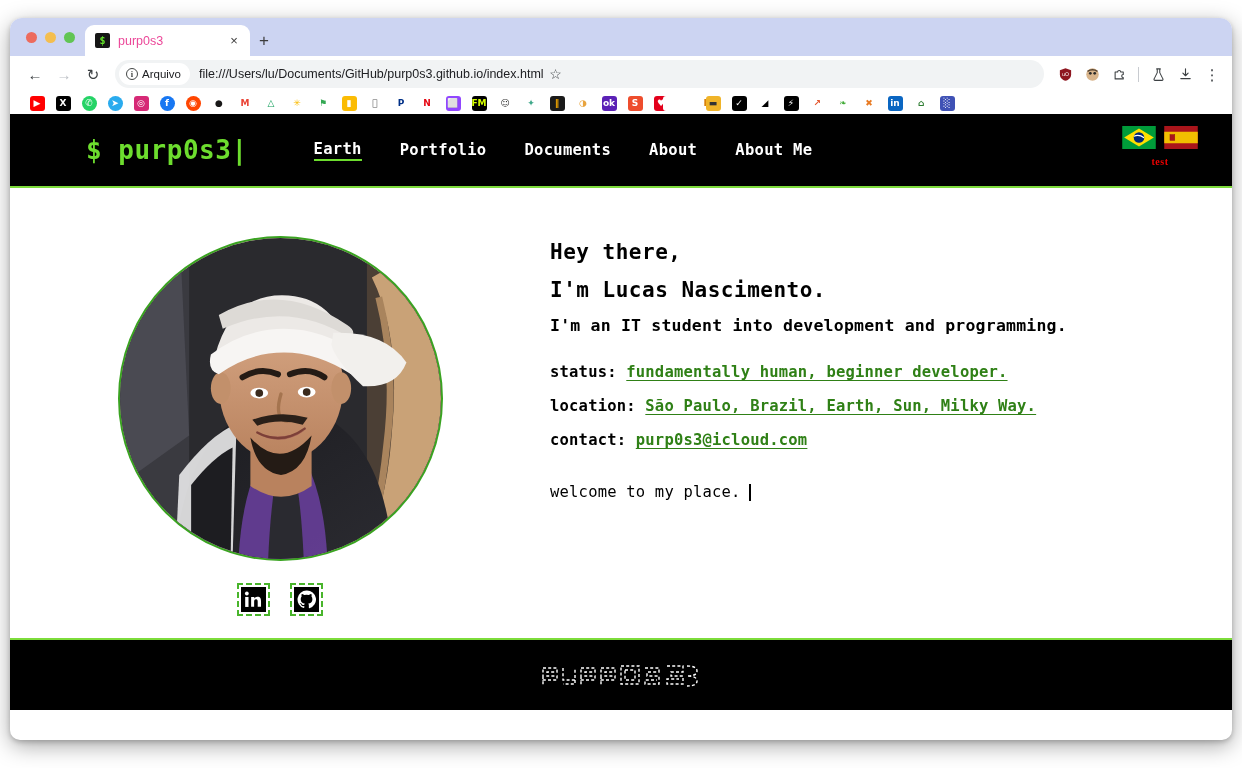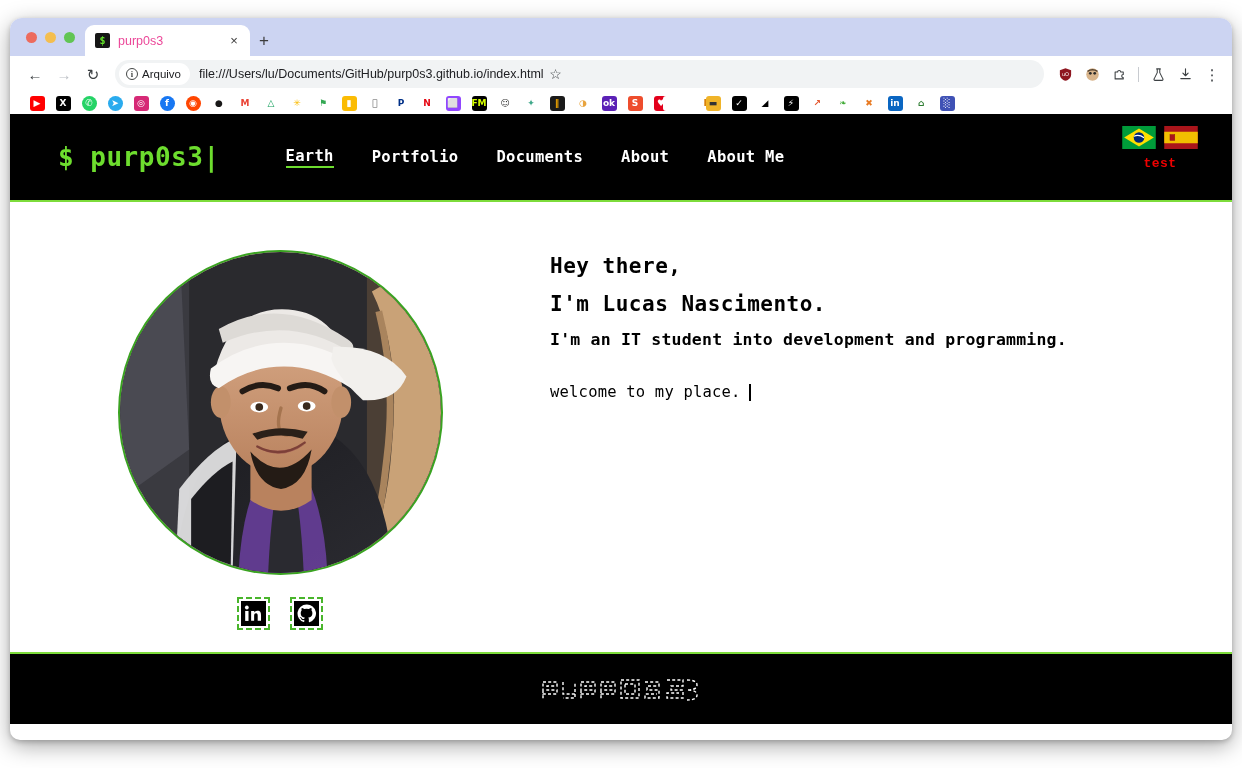--- a/index.html
+++ b/index.html
@@ -184,27 +184,27 @@
   
   #page-viewport {
     position: relative;
     height: 612px;
     background: #ffffff;
     overflow: hidden;
   }
 
   
   #site-header {
-    height: 88px;
+    height: 74px;
     background: #000000;
     border-bottom: 2px solid #7ddc3b;
     display: flex;
     align-items: center;
     position: relative;
-    padding-left: 48px;
+    padding-left: 76px;
   }
   #site-logo {
     font-family: "DejaVu Sans Mono", monospace;
     font-size: 26px;
     font-weight: bold;
     color: #6ddd2e;
     letter-spacing: 0.5px;
     white-space: nowrap;
   }
   #site-nav {
@@ -234,22 +234,22 @@
     align-items: center;
     gap: 7px;
   }
   #flag-row { display: flex; gap: 8px; }
   .flag {
     width: 34px; height: 23px;
     display: block;
     border: 0;
   }
   #test-label {
-    font-family: Liberation Mono, monospace;
-    font-size: 13px;
+    font-family: Liberation Serif, serif;
+    font-size: 10px;
     font-weight: bold;
     color: #ee0000;
     letter-spacing: 0.5px;
   }
 
   
   #hero {
     height: 450px;
     background: #ffffff;
     display: flex;
@@ -654,20 +654,25 @@
               </svg>
             </span>
           </a>
         </div>
       </div>
 
       <div id="hero-right">
         <div class="greet">Hey there,</div>
         <div class="greet2">I'm Lucas Nascimento.</div>
         <div class="tagline">I'm an IT student into development and programming.</div>
+        <div id="meta-list">
+            <div class="meta-line"><span class="meta-key">status: </span><a class="meta-link">fundamentally human, beginner developer.</a></div>
+            <div class="meta-line"><span class="meta-key">location: </span><a class="meta-link">São Paulo, Brazil, Earth, Sun, Milky Way.</a></div>
+            <div class="meta-line"><span class="meta-key">contact: </span><a class="meta-link">purp0s3@icloud.com</a></div>
+          </div>
         <div class="welcome">
           <span>welcome to my place.</span>
           <span class="caret"></span>
         </div>
       </div>
     </div>
 
     <div id="site-footer">
       <div id="footer-logo">
         <svg width="168" height="34" viewBox="0 0 168 34" aria-hidden="true">

